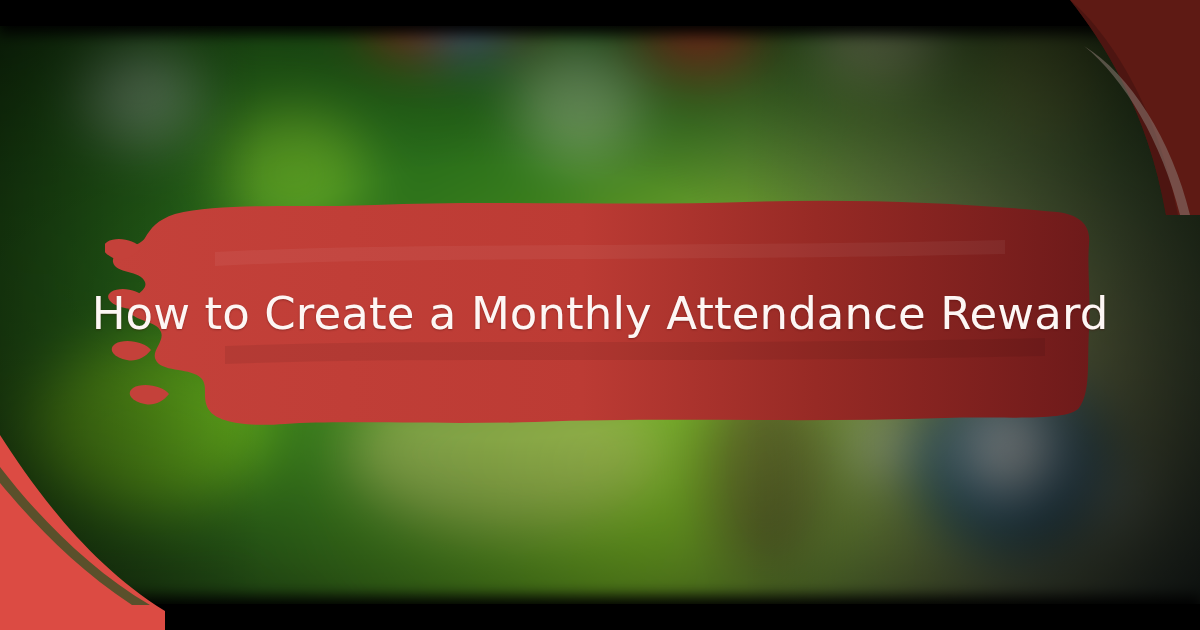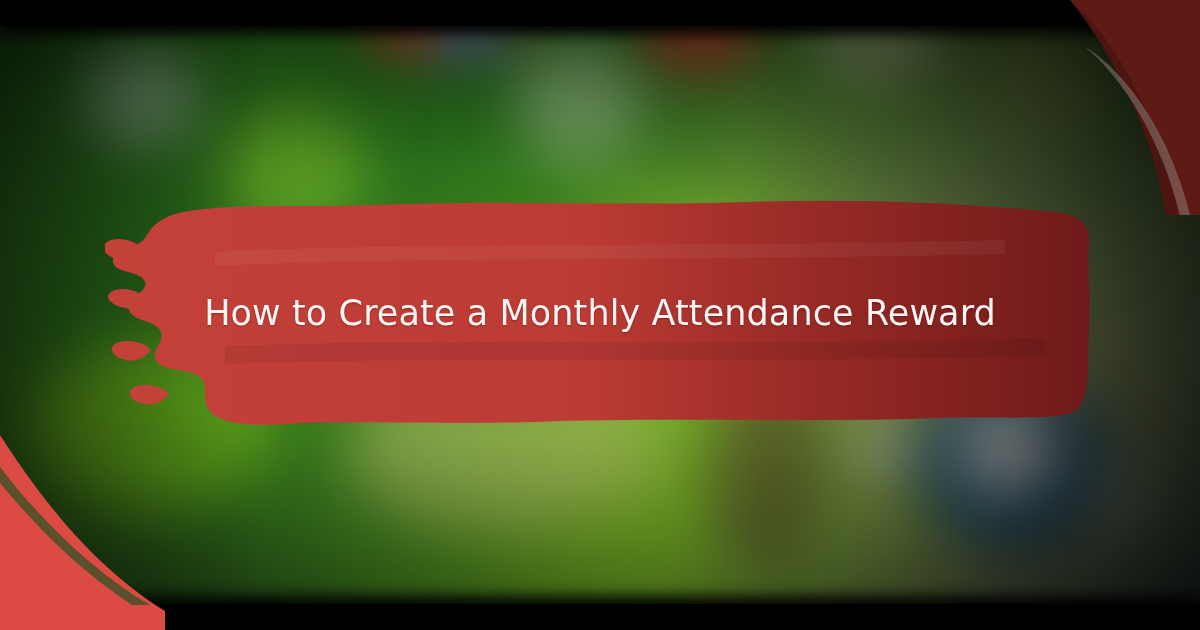--- a/index.html
+++ b/index.html
@@ -81,21 +81,21 @@
 
   .banner-text {
     position:absolute;
     left:70px; right:70px; top:0; bottom:0;
     display:flex; flex-direction:column;
     align-items:center; justify-content:center;
     gap:16px;
     text-align:center;
     color:#fdf6f4;
     font-family:"DejaVu Sans", sans-serif;
-    font-size:35px;
+    font-size:45px;
     font-weight:400;
     letter-spacing:.1px;
     line-height:1.5;
     text-shadow:0 1px 2px rgba(60,0,0,.35);
   }
   .banner-line { display:block; white-space:nowrap; }
 </style>
 </head>
 <body>
 

